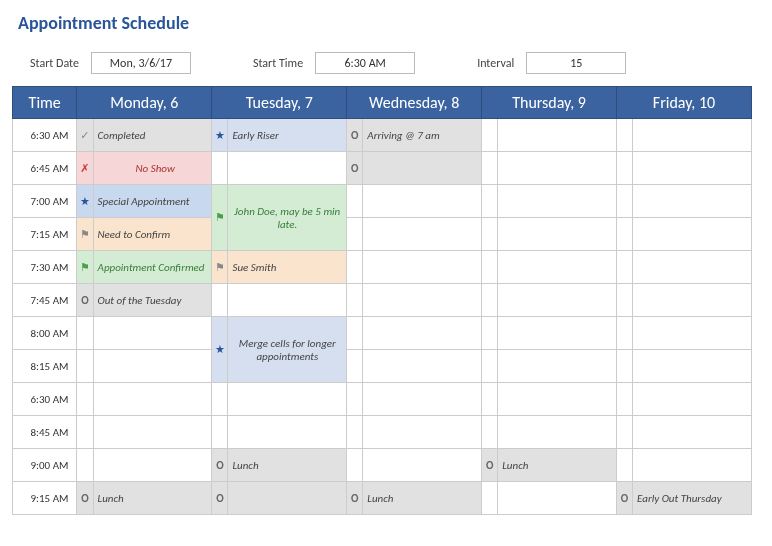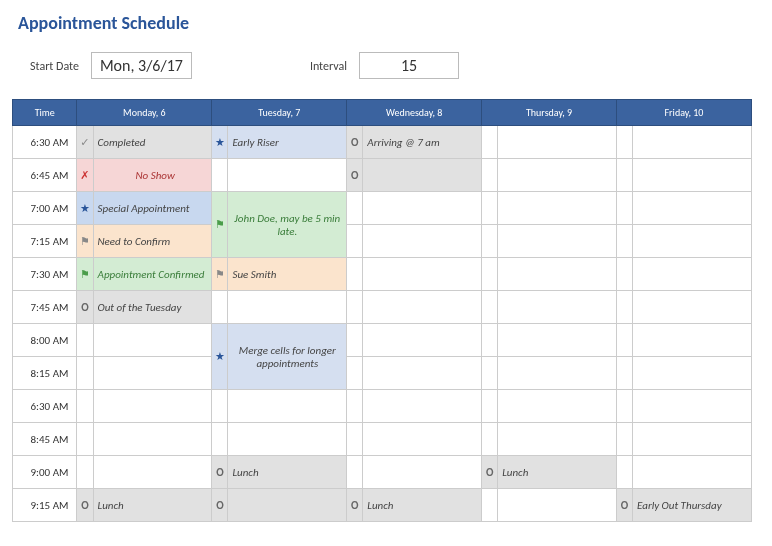--- a/index.html
+++ b/index.html
@@ -1,24 +1,24 @@
 <!DOCTYPE html>
 <html><head>
 <meta charset="utf-8">
 <style>
   * { box-sizing: border-box; margin: 0; padding: 0; }
   body { font-family: Calibri, Arial, sans-serif; font-size: 12px; color: #333; background: #fff; padding: 12px; width: 772px; }
   .title { font-size: 18px; font-weight: bold; color: #2a5599; margin-bottom: 18px; margin-left: 6px; }
-  .controls { display: flex; gap: 6px; align-items: center; margin-bottom: 20px; margin-left: 18px; }
+  .controls { display: flex; gap: 6px; align-items: center; margin-bottom: 12px; margin-left: 18px; }
   .ctrl-group { display: flex; align-items: center; gap: 12px; }
   .ctrl-label { color: #444; font-size: 12px; }
-  .ctrl-box { border: 1px solid #bbb; padding: 3px 8px; min-width: 100px; text-align: center; font-size: 16px; background: #fff; }
+  .ctrl-box { border: 1px solid #bbb; padding: 3px 8px; min-width: 100px; text-align: center; font-size: 12px; background: #fff; }
   .spacer { flex: 0 0 50px; }
   table { border-collapse: collapse; width: 740px; table-layout: fixed; }
-  th { background: #3b639f; color: #fff; font-weight: normal; font-size: 10px; padding: 6px 4px; border: 1px solid #2d4e7e; text-align: center; }
+  th { background: #3b639f; color: #fff; font-weight: normal; font-size: 16px; padding: 6px 4px; border: 1px solid #2d4e7e; text-align: center; }
   th.time-head { width: 64px; }
   td { border: 1px solid #ccc; padding: 0; height: 33px; vertical-align: middle; font-size: 11px; color: #444; }
   td.time { text-align: right; padding-right: 8px; color: #333; background: #fff; width: 64px; }
   .cell { display: flex; align-items: center; height: 100%; padding: 2px 4px; gap: 4px; }
   .icon { display: inline-block; width: 12px; text-align: center; font-size: 11px; flex-shrink: 0; }
   .check { color: #888; }
   .cross { color: #c33; }
   .star { color: #2a5599; }
   .flag { color: #888; }
   .flag-green { color: #4a9d4a; }
@@ -37,20 +37,24 @@
 <body>
 
 <div class="title">Appointment Schedule</div>
 
 <div class="controls">
   <div class="ctrl-group">
     <span class="ctrl-label">Start Date</span>
     <span class="ctrl-box">Mon, 3/6/17</span>
   </div>
   <div class="spacer"></div>
+  <div class="ctrl-group">
+    <span class="ctrl-label">Start Time</span>
+    <span class="ctrl-box">6:30 AM</span>
+  </div>
   <div class="spacer"></div>
   <div class="ctrl-group">
     <span class="ctrl-label">Interval</span>
     <span class="ctrl-box">15</span>
   </div>
 </div>
 
 <table>
   <colgroup>
     <col style="width:64px">

